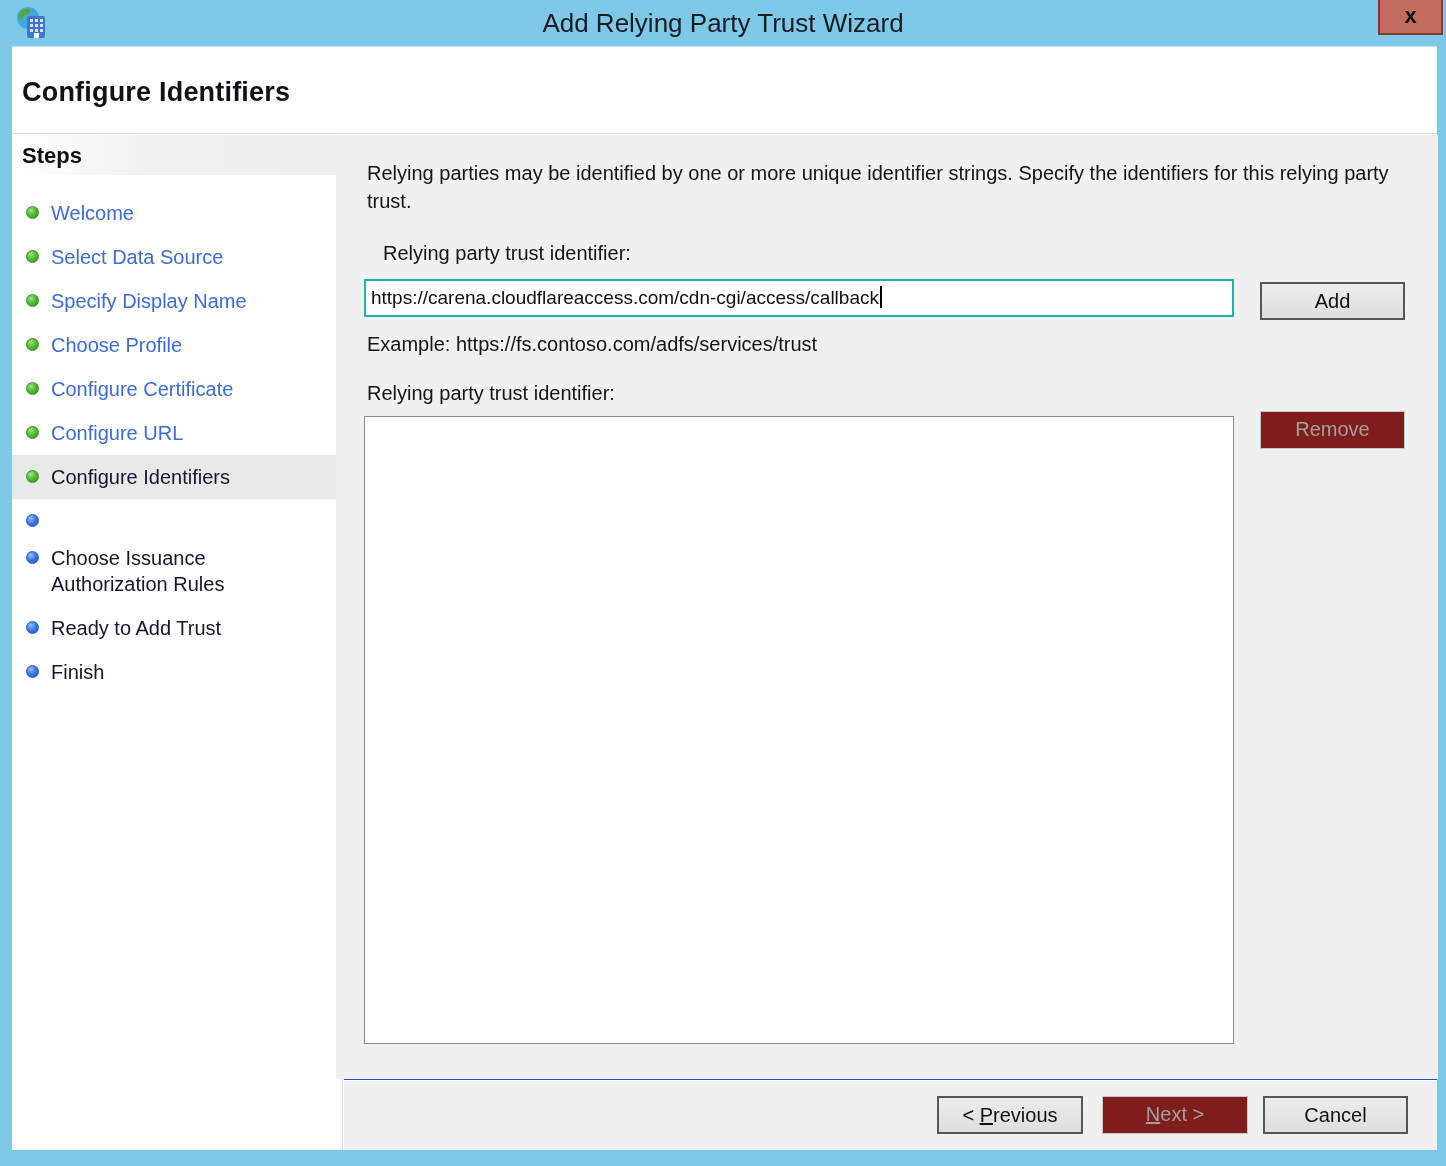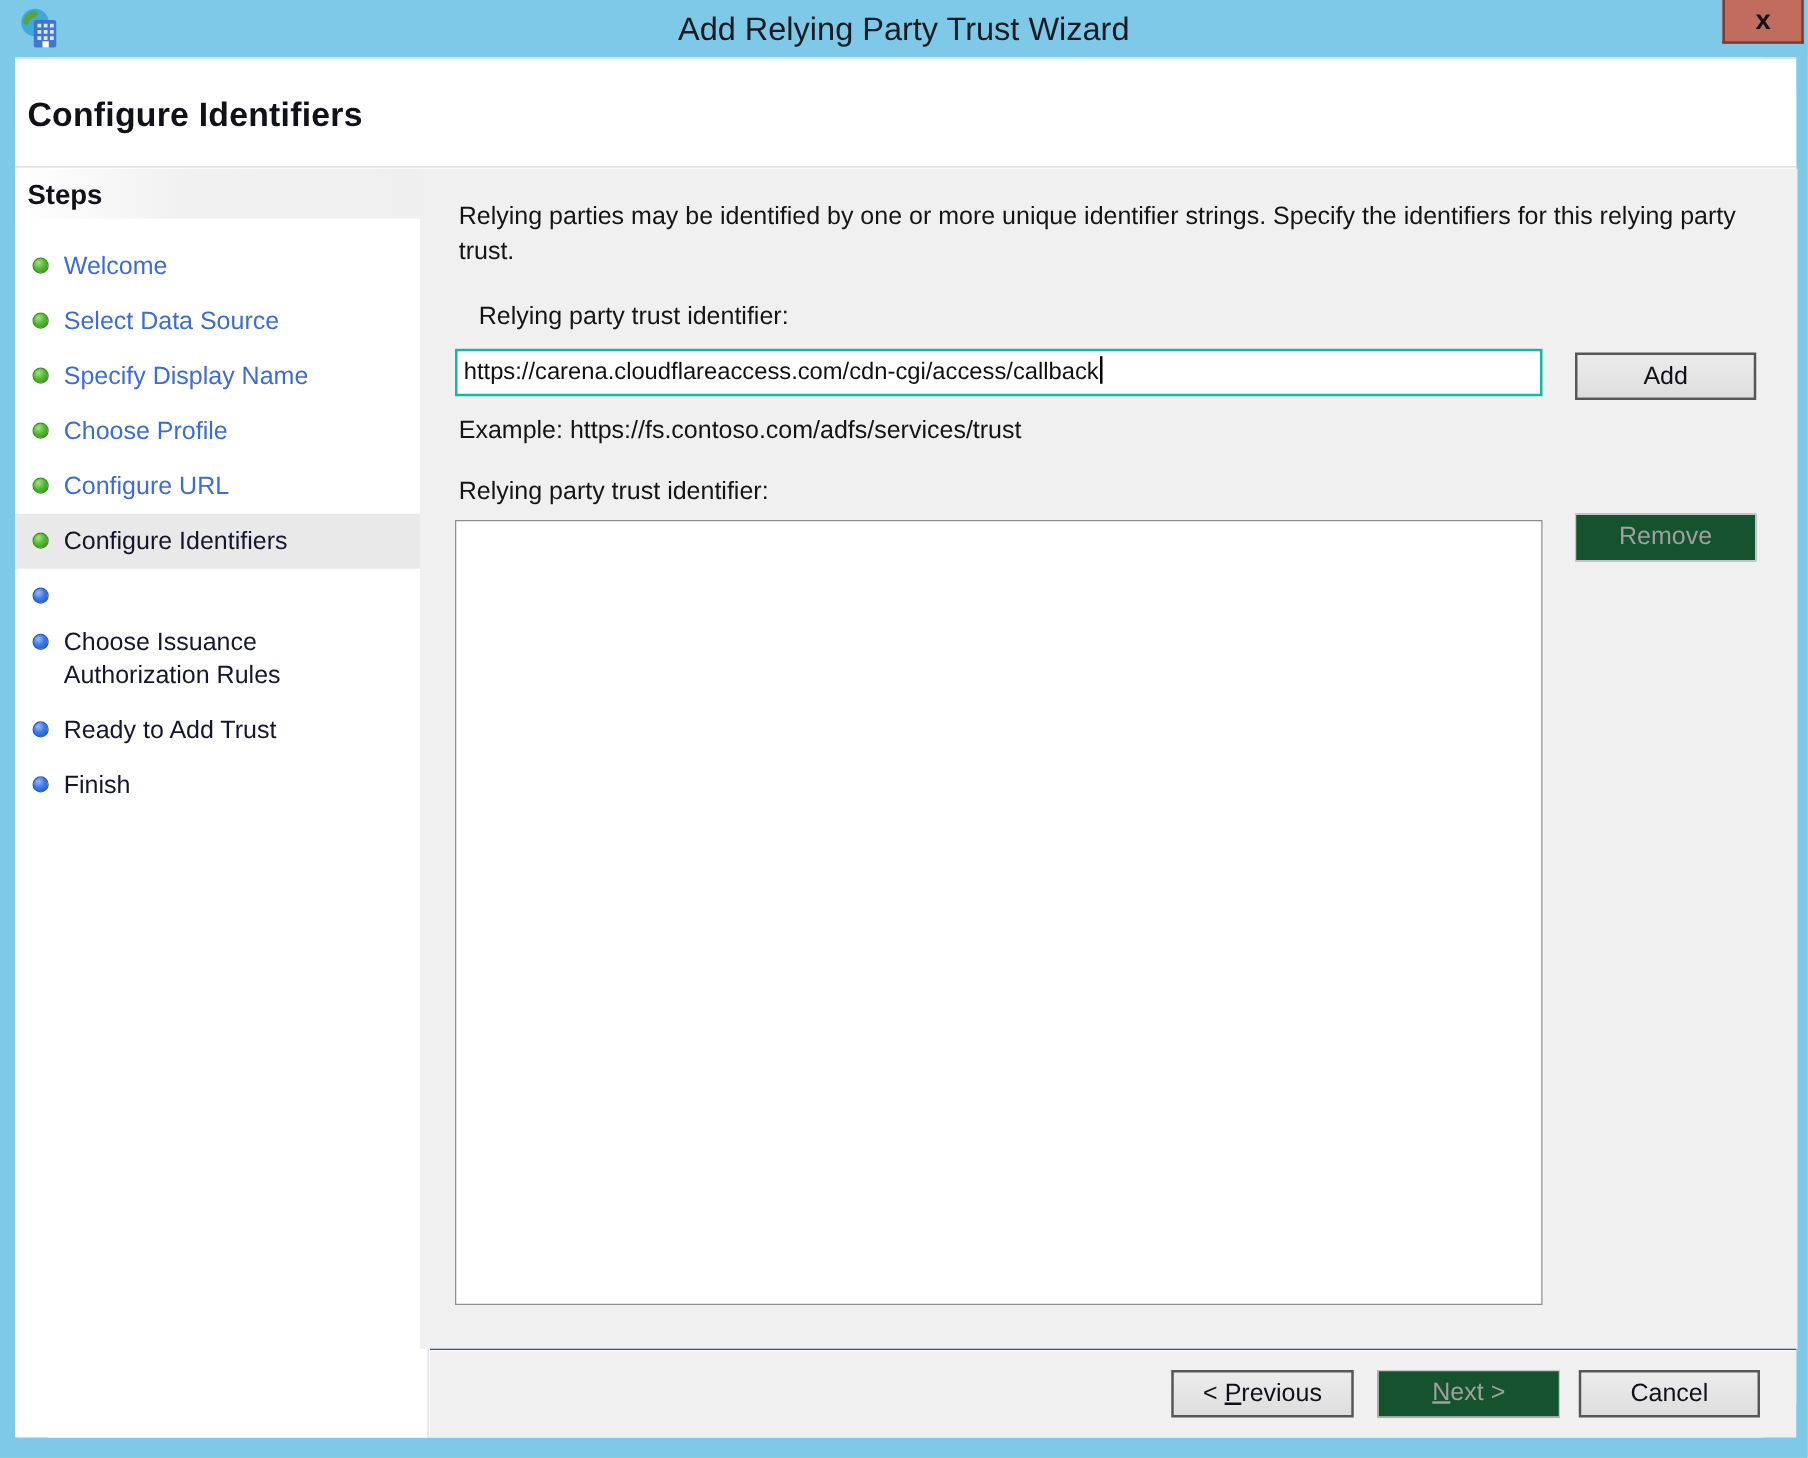--- a/index.html
+++ b/index.html
@@ -22,21 +22,20 @@
     position:absolute; right:3px; top:0; width:65px; height:35px;
     background:#c26b5f; border:2px solid #7d3d33; border-top:none;
     color:#131313; font-size:22px; font-weight:bold; text-align:center; line-height:32px;
     cursor:default;
   }
 
   
   .body {
     position:absolute; left:12px; top:46px; width:1425px; height:1104px;
     background:#ffffff;
-    border-radius:28px;
   }
 
   .page-header {
     position:absolute; left:0; top:0; width:1425px; height:88px;
     background:#ffffff; border-top:1px solid #bfe3f2; border-bottom:1px solid #d8d8d8;
   }
   .page-header h1 {
     position:absolute; left:10px; top:30px;
     font-size:27px; font-weight:bold; color:#111118; letter-spacing:0.2px;
   }
@@ -101,21 +100,21 @@
 
   .btn {
     position:absolute; width:145px; height:38px;
     font-size:20px; text-align:center; line-height:34px; cursor:default;
     font-family:"Liberation Sans", sans-serif;
   }
   .btn.enabled {
     background:linear-gradient(#ececec,#dedede); border:2px solid #565656; color:#101018;
   }
   .btn.disabled {
-    background:#14532d; border:1px solid #c6c6c6; color:#a0a0a0;
+    background:#7f1d1d; border:1px solid #c6c6c6; color:#a0a0a0;
   }
   .btn-add    { left:924px; top:147px; }
   .btn-remove { left:924px; top:276px; }
   .mnemonic { text-decoration:underline; }
 
   
   .footer {
     position:absolute; left:332px; top:1033px; width:1093px; height:71px;
     background:#f0f0f0; border-top:1px solid #1d4ed8; box-shadow:inset 0 1px 0 #ffffff;
   }
@@ -175,20 +174,24 @@
         <div class="step-item done">
           <span class="bullet done"></span>
           <span class="step-label">Specify Display Name</span>
         </div>
         <div class="step-item done">
           <span class="bullet done"></span>
           <span class="step-label">Choose Profile</span>
         </div>
         <div class="step-item done">
           <span class="bullet done"></span>
+          <span class="step-label">Configure Certificate</span>
+        </div>
+        <div class="step-item done">
+          <span class="bullet done"></span>
           <span class="step-label">Configure URL</span>
         </div>
         <div class="step-item current">
           <span class="bullet done"></span>
           <span class="step-label">Configure Identifiers</span>
         </div>
         <div class="step-item upcoming">
           <span class="bullet upcoming"></span>
         </div>
         <div class="step-item upcoming">

